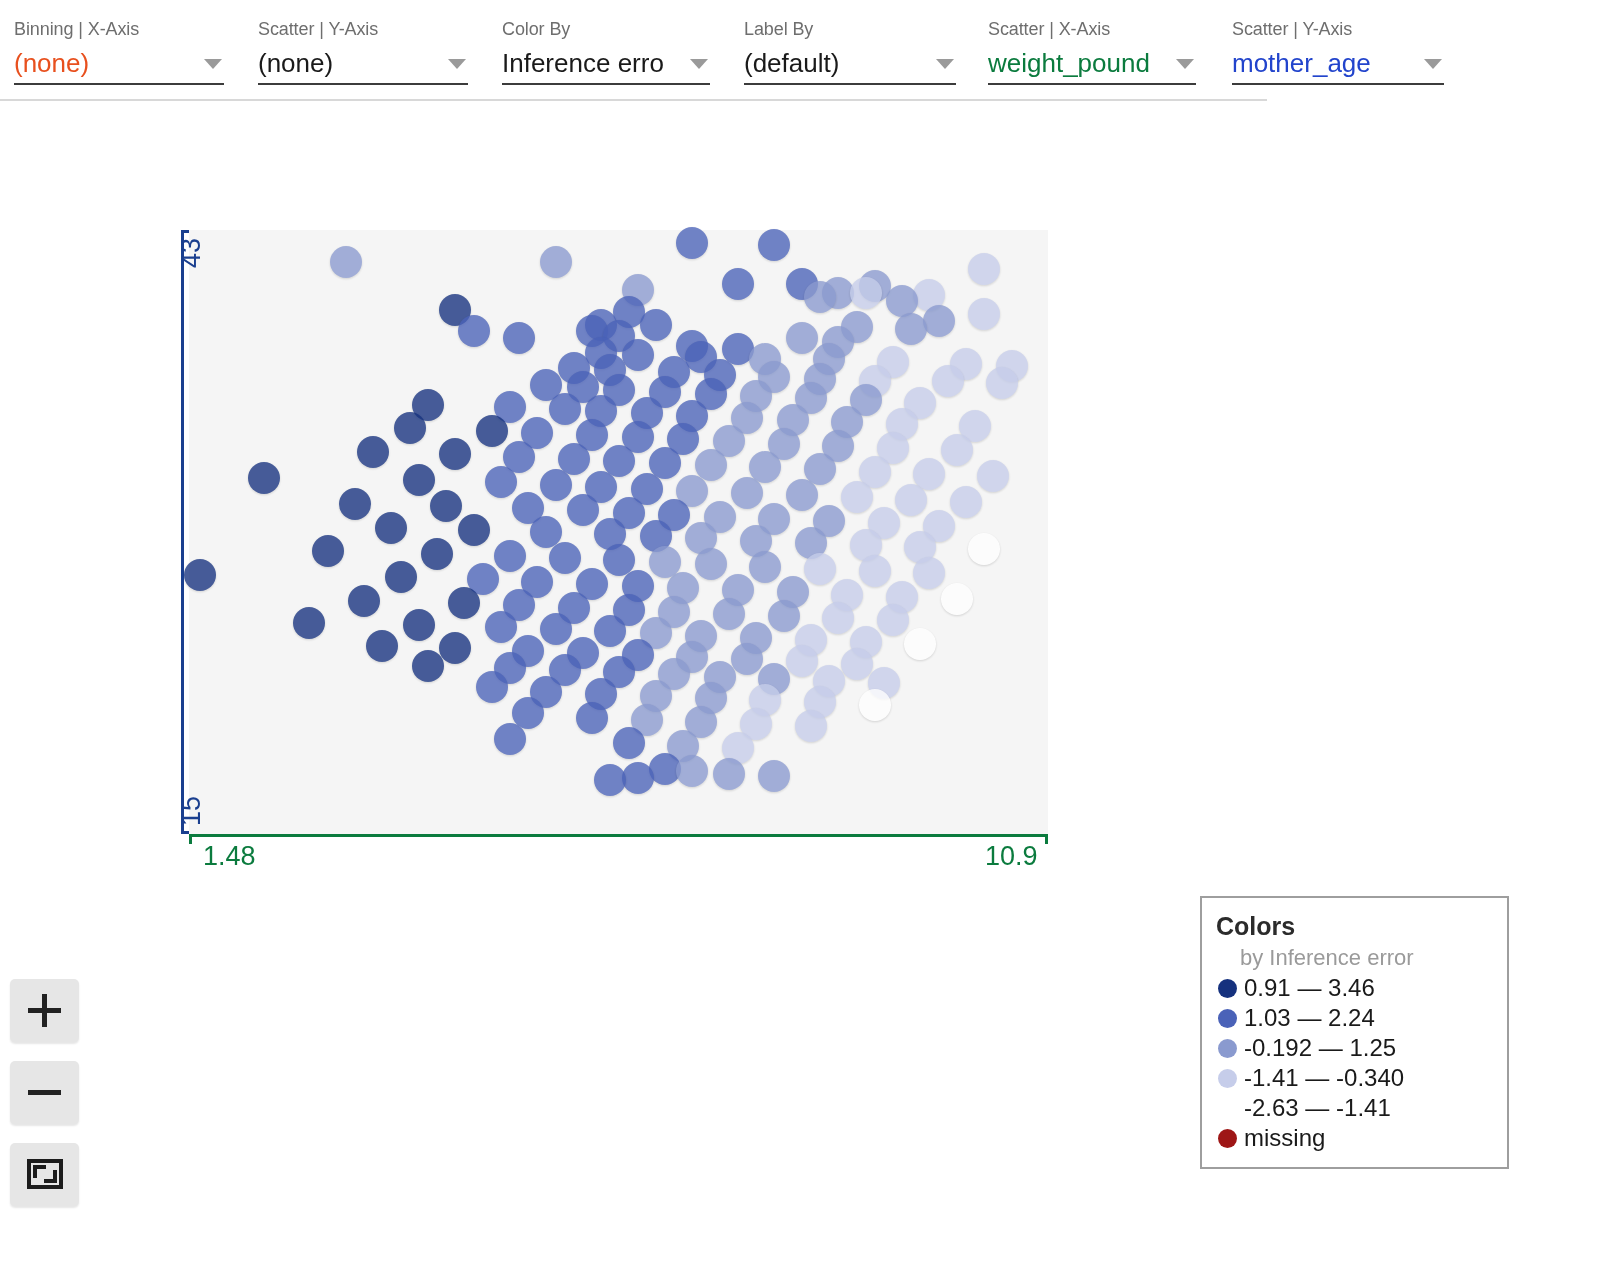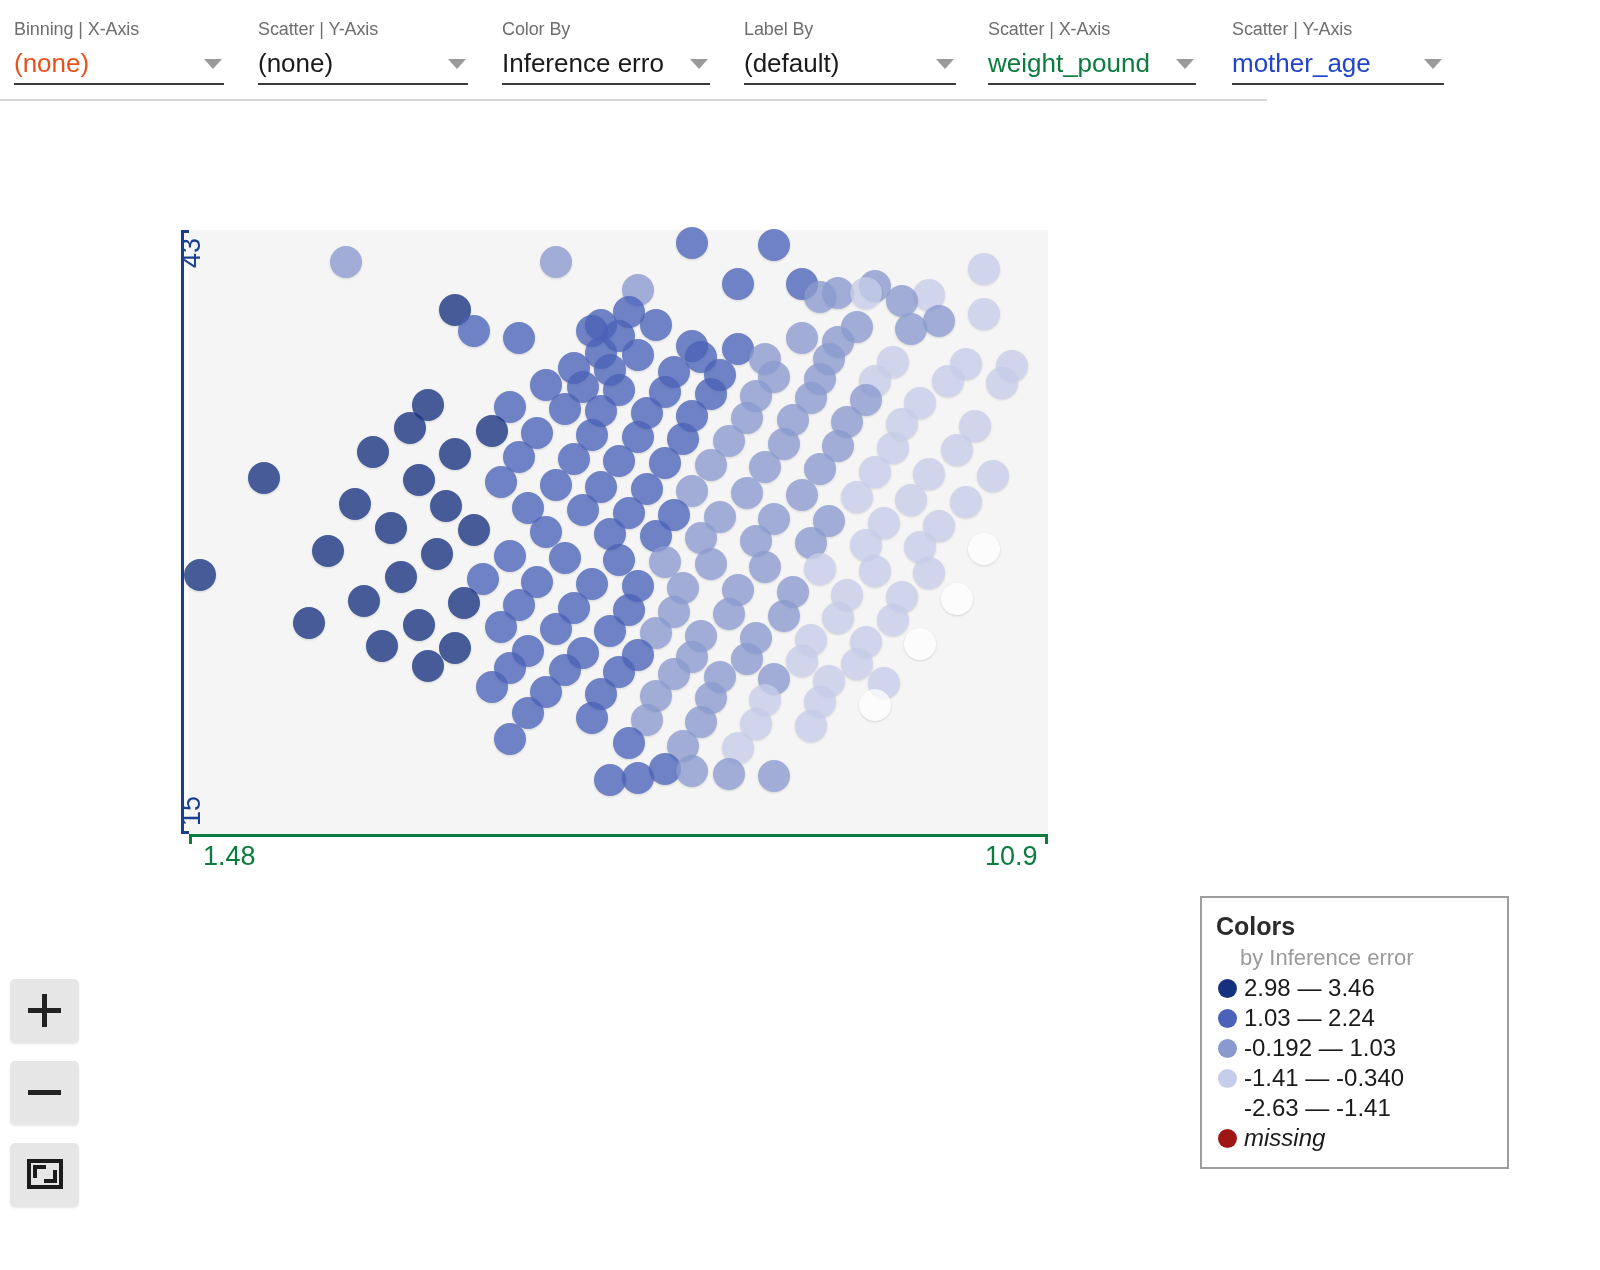--- a/index.html
+++ b/index.html
@@ -168,21 +168,21 @@
     padding-left: 2px;
     cursor: pointer;
   }
   .swatch {
     width: 19px; height: 19px;
     border-radius: 50%;
     margin-right: 7px;
     flex: 0 0 auto;
   }
   .legend-text { font-size: 24px; color: #1a1a1a; white-space: nowrap; }
-  .legend-text.italic { font-style: italic; }
+  .legend-text.italic { }
 </style>
 </head>
 <body>
 
 <div id="root">
 
   <div class="toolbar">
     <div class="ctrl" id="ctrl-slot-0" style="left:14px; width:210px;">
       <div class="ctrl-label">Binning | X-Axis</div>
       <div class="ctrl-field">
@@ -466,29 +466,29 @@
     </div>
   </div>
 
   <div class="legend">
     <div class="legend-body">
       <div class="legend-section">Colors</div>
       <div class="legend-sub">by Inference error</div>
       <div id="legend-entries">
           <div class="legend-row">
             <span class="swatch" style="background: rgb(21, 49, 126);"></span>
-            <span class="legend-text">2.98 — 3.46</span>
+            <span class="legend-text">0.91 — 3.46</span>
           </div>
           <div class="legend-row">
             <span class="swatch" style="background: rgb(74, 98, 184);"></span>
             <span class="legend-text">1.03 — 2.24</span>
           </div>
           <div class="legend-row">
             <span class="swatch" style="background: rgb(138, 154, 207);"></span>
-            <span class="legend-text">-0.192 — 1.03</span>
+            <span class="legend-text">-0.192 — 1.25</span>
           </div>
           <div class="legend-row">
             <span class="swatch" style="background: rgb(198, 205, 234);"></span>
             <span class="legend-text">-1.41 — -0.340</span>
           </div>
           <div class="legend-row">
             <span class="swatch" style="background: rgb(255, 255, 255);"></span>
             <span class="legend-text">-2.63 — -1.41</span>
           </div>
           <div class="legend-row">

